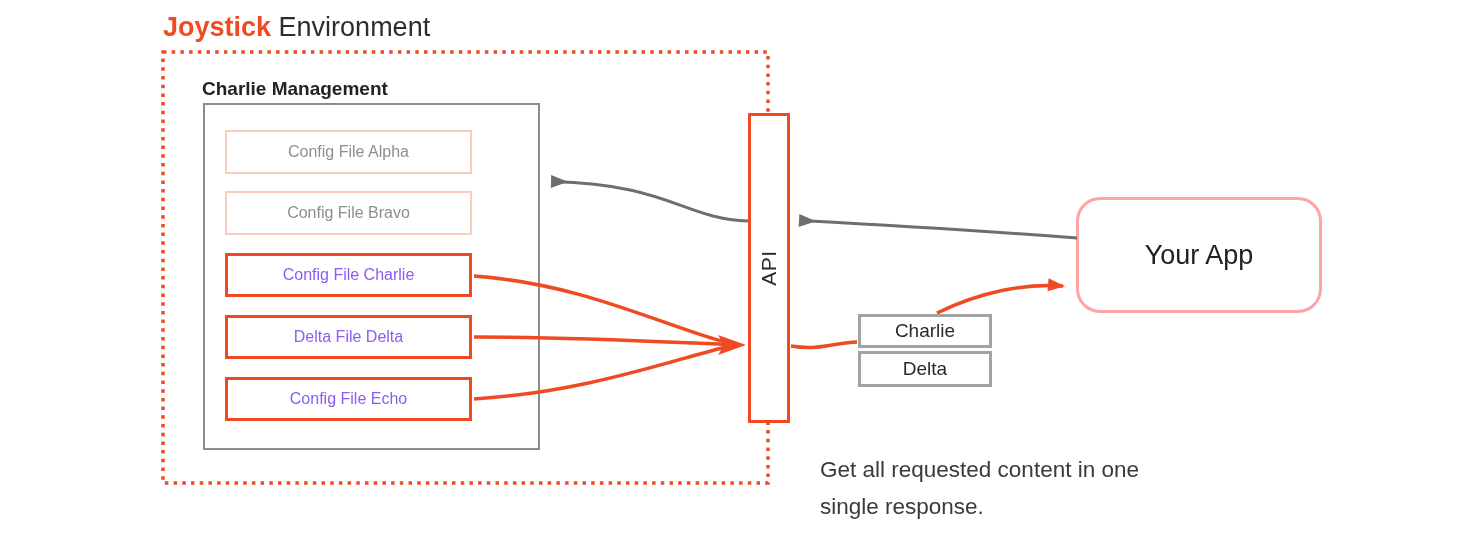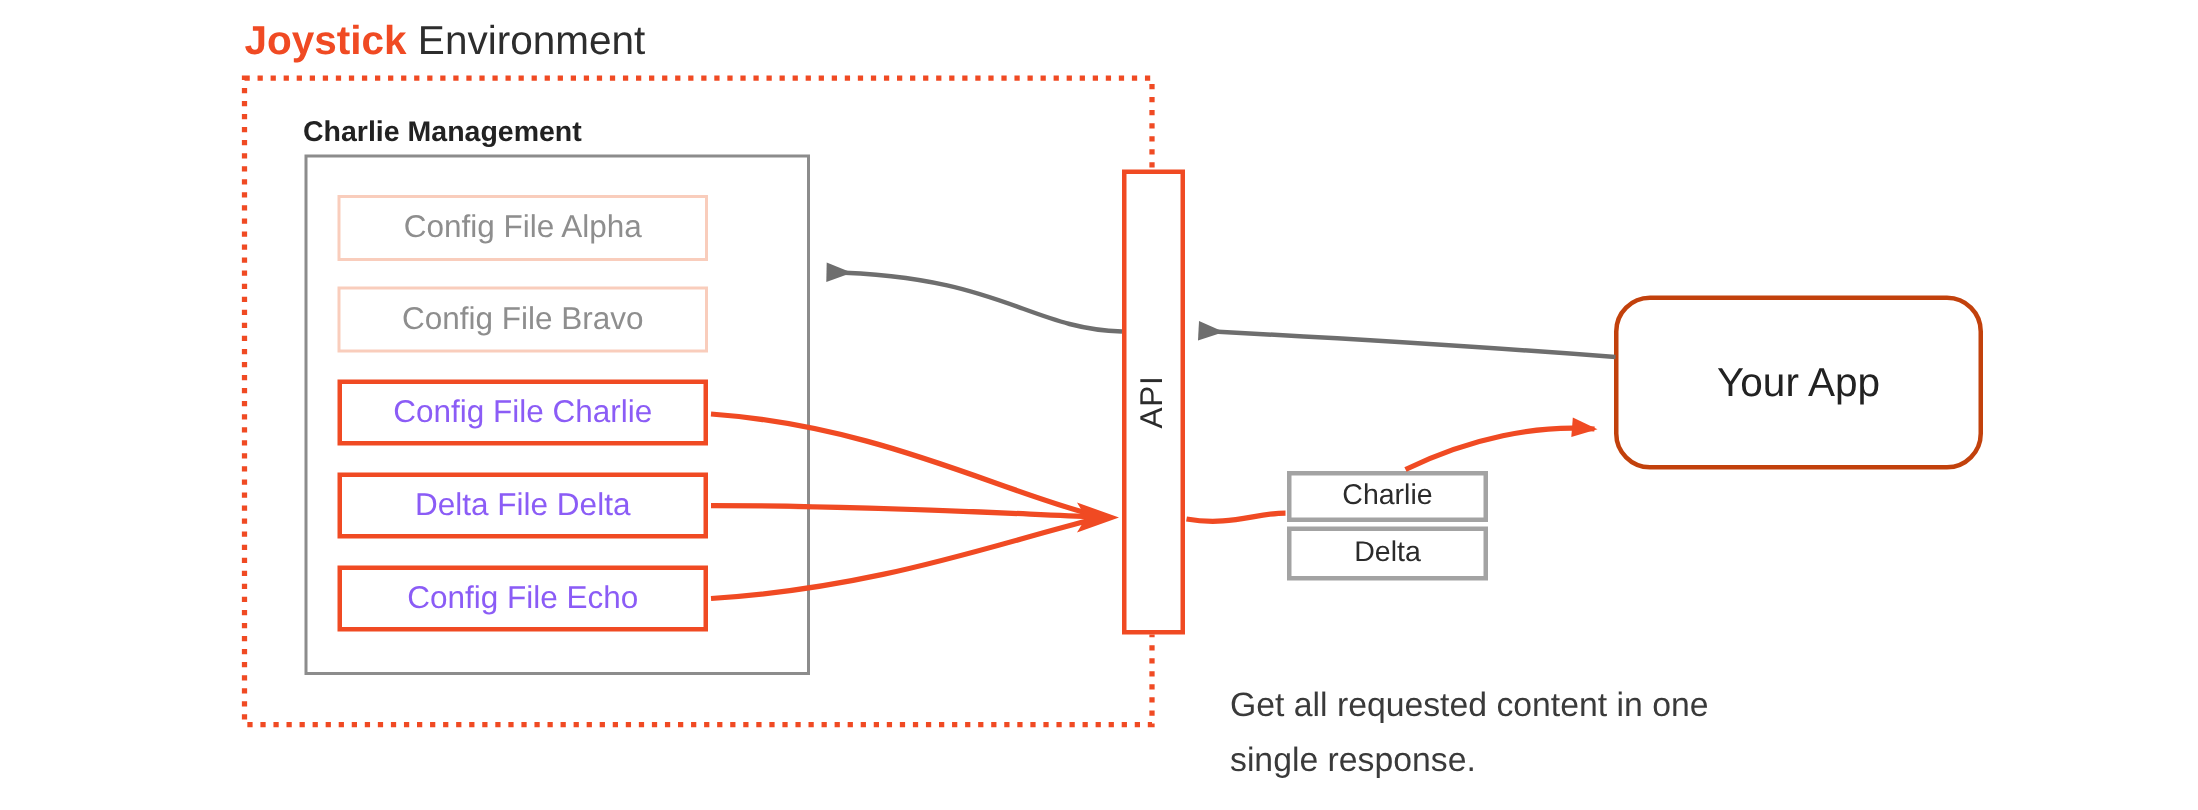--- a/index.html
+++ b/index.html
@@ -31,21 +31,21 @@
     font-size: 19px; font-weight: bold; color: #222222;
   }
   .cm-box {
     left: 203px; top: 103px; width: 337px; height: 347px;
     border: 2px solid #8c8c8c; background: #ffffff;
   }
 
   .cfg {
     left: 225px; width: 247px; height: 44px;
     display: flex; align-items: center; justify-content: center;
-    font-size: 21px; background: #ffffff;
+    font-size: 16px; background: #ffffff;
   }
   .cfg.inactive { border: 2px solid #f9cdbc; color: #8e8e8e; }
   .cfg.active   { border: 3px solid #f04a23; color: #8b5cf6; }
   .cfg-alpha   { top: 130px; }
   .cfg-bravo   { top: 191px; text-align: center; }
   .cfg-charlie { top: 253px; }
   .cfg-delta   { top: 315px; }
   .cfg-echo    { top: 377px; }
 
   .api-box {
@@ -53,21 +53,21 @@
     border: 3px solid #f04a23; background: #ffffff;
     display: flex; align-items: center; justify-content: center;
   }
   .api-box span {
     transform: rotate(-90deg);
     font-size: 21px; color: #2b2b2b; letter-spacing: 0.5px;
   }
 
   .app-box {
     left: 1076px; top: 197px; width: 246px; height: 116px;
-    border: 3px solid #c2410c; border-radius: 24px; background: #ffffff;
+    border: 3px solid #fca5a5; border-radius: 24px; background: #ffffff;
     display: flex; align-items: center; justify-content: center;
     font-size: 27px; color: #222222;
   }
 
   .stack-item {
     left: 858px; width: 134px;
     display: flex; align-items: center; justify-content: center;
     border: 3px solid #a3a3a3; background: #ffffff;
     font-size: 19px; color: #2b2b2b;
   }

